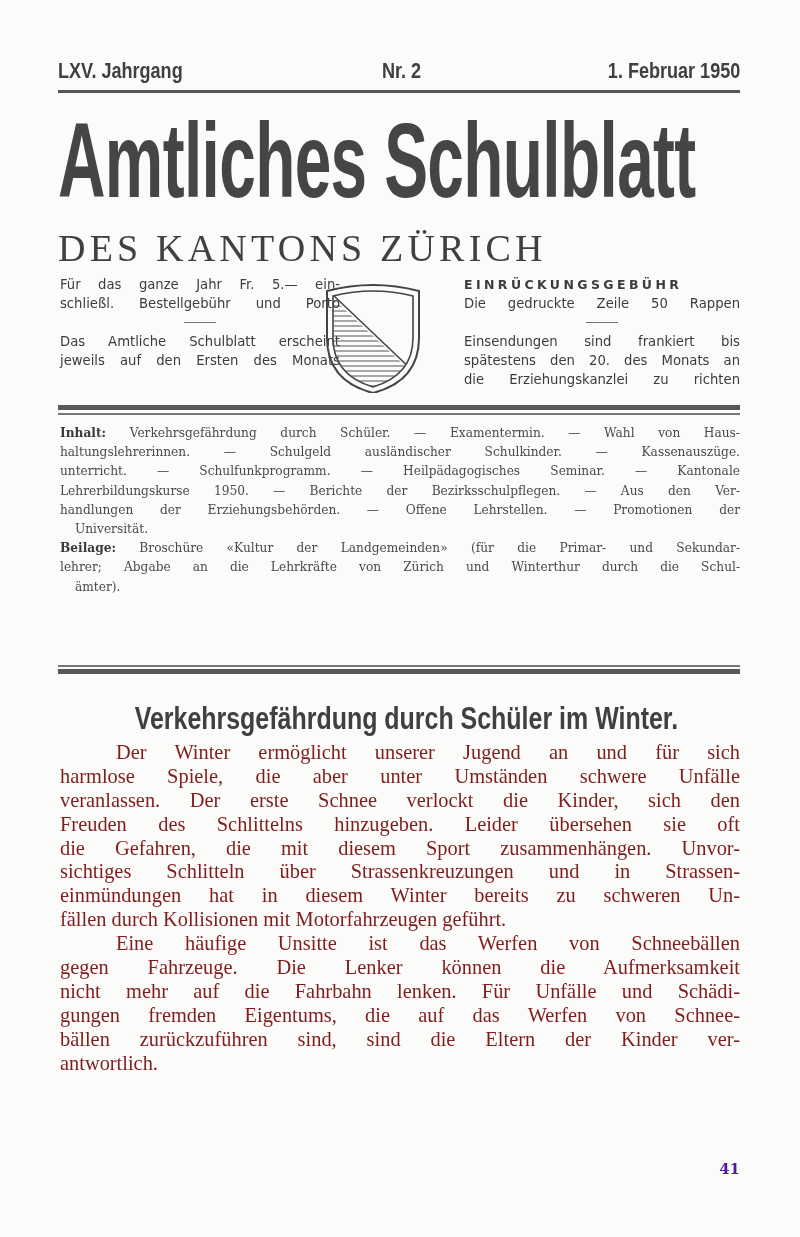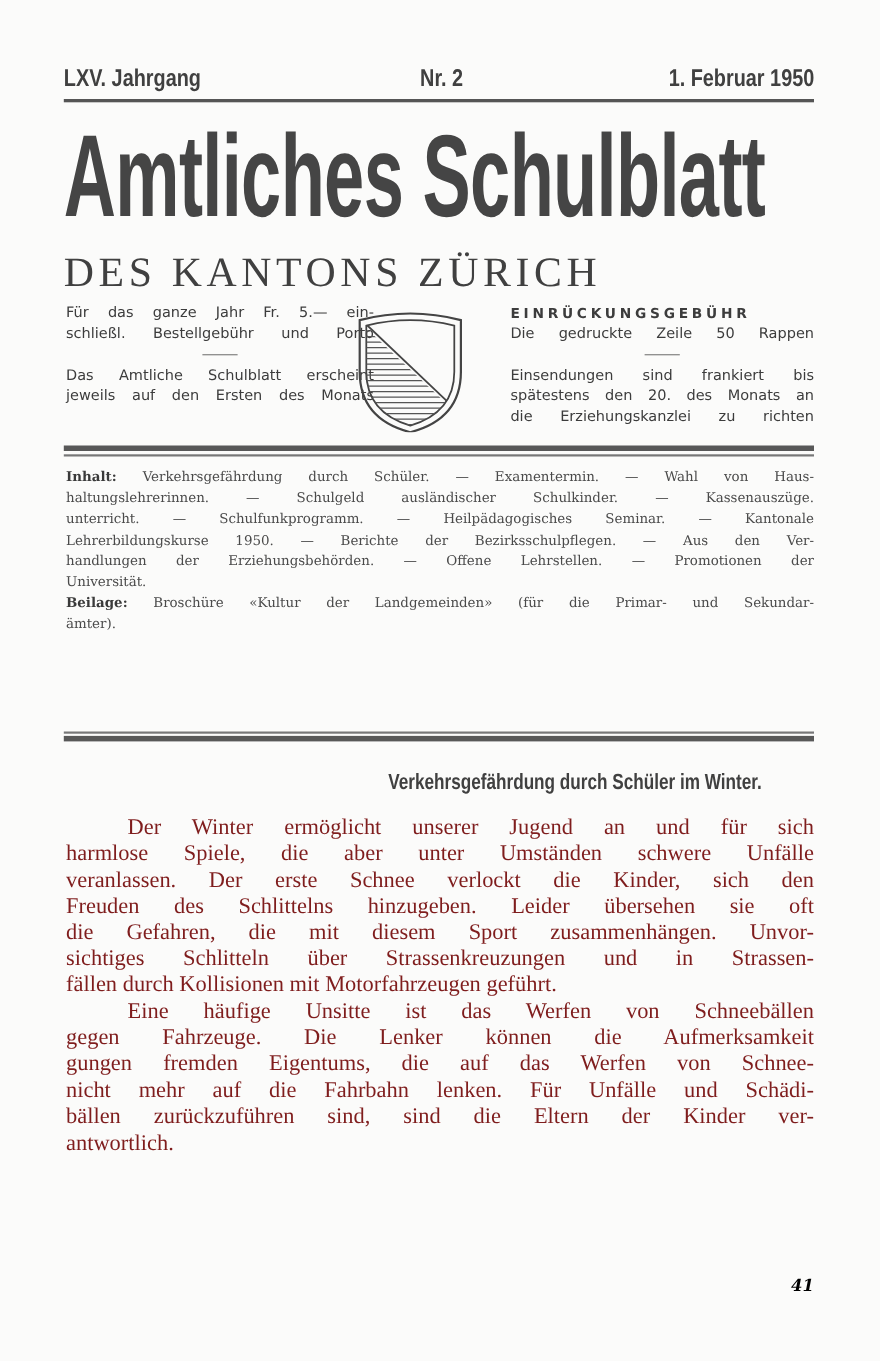--- a/index.html
+++ b/index.html
@@ -65,44 +65,44 @@
     .rule-thin { position: absolute; left: 0; width: 682px; background: #777; }
 
     
     .contents {
       position: absolute; top: 424px; left: 2px; width: 680px;
       font-family: "DejaVu Serif", serif; font-size: 12.2px;
       line-height: 19.2px; color: #4a4a4a;
       text-align: justify;
     }
     .contents .line { display: block; white-space: nowrap; text-align-last: justify; height: 19.2px; }
-    .contents .line.last { text-align-last: left; }
+    .contents .line.last { text-align-last: left; margin-left: 15px; }
     .contents b { color: #3a3a3a; margin-top: 32px; }
 
     
     .article-title {
-      position: absolute; top: 700px; left: 0; width: 682px; text-align: right;
+      position: absolute; top: 700px; left: 0; width: 682px; text-align: center;
       font-family: "Liberation Sans", sans-serif; font-weight: bold;
-      font-size: 20px; color: #404040; white-space: nowrap;
+      font-size: 32px; color: #404040; white-space: nowrap;
     }
     .article-title span { display: inline-block; transform: scaleX(0.78); }
 
     .article-body {
       position: absolute; top: 741px; left: 2px; width: 680px;
       font-family: "Liberation Serif", serif; font-size: 20.4px;
       line-height: 23.9px; color: #7f1d1d;
     }
     .article-body .line { display: block; white-space: nowrap; text-align: justify; text-align-last: justify; height: 23.9px; }
     .article-body .line.indent { padding-left: 56px; }
     .article-body .line.last { text-align-last: left; }
 
     .page-number {
       position: absolute; top: 1160px; right: 0;
       font-family: "DejaVu Serif", serif; font-weight: bold;
-      font-size: 15px; color: #000000; font-style: italic;
+      font-size: 15px; color: #4c1d95;
     }
   </style>
 </head>
 <body>
 
 <div class="page">
 
   <div class="issue-line">
     <span class="vol">LXV. Jahrgang</span>
     <span class="nr">Nr. 2</span>
@@ -170,38 +170,40 @@
   <div class="rule-thin" style="top:413px;height:1.5px;"></div>
 
   <div class="contents">
     <span class="line"><b>Inhalt:</b> <span>Verkehrsgefährdung durch Schüler. — Examentermin. — Wahl von Haus-</span></span>
     <span class="line">haltungslehrerinnen. — Schulgeld ausländischer Schulkinder. — Kassenauszüge.</span>
     <span class="line">unterricht. — Schulfunkprogramm. — Heilpädagogisches Seminar. — Kantonale</span>
     <span class="line">Lehrerbildungskurse 1950. — Berichte der Bezirksschulpflegen. — Aus den Ver-</span>
     <span class="line">handlungen der Erziehungsbehörden. — Offene Lehrstellen. — Promotionen der</span>
     <span class="line last">Universität.</span>
     <span class="line"><b>Beilage:</b> <span>Broschüre «Kultur der Landgemeinden» (für die Primar- und Sekundar-</span></span>
+    <span class="line">lehrer; Abgabe an die Lehrkräfte von Zürich und Winterthur durch die Schul-</span>
     <span class="line last">ämter).</span>
   </div>
 
   <div class="rule-thin" style="top:665px;height:1.5px;"></div>
   <div class="rule-thick" style="top:669px;height:5px;"></div>
 
   <div class="article-title"><span>Verkehrsgefährdung durch Schüler im Winter.</span></div>
 
   <div class="article-body">
     <span class="line indent">Der Winter ermöglicht unserer Jugend an und für sich</span>
     <span class="line">harmlose Spiele, die aber unter Umständen schwere Unfälle</span>
     <span class="line">veranlassen. Der erste Schnee verlockt die Kinder, sich den</span>
     <span class="line">Freuden des Schlittelns hinzugeben. Leider übersehen sie oft</span>
     <span class="line">die Gefahren, die mit diesem Sport zusammenhängen. Unvor-</span>
     <span class="line">sichtiges Schlitteln über Strassenkreuzungen und in Strassen-</span>
+    <span class="line">einmündungen hat in diesem Winter bereits zu schweren Un-</span>
     <span class="line last">fällen durch Kollisionen mit Motorfahrzeugen geführt.</span>
     <span class="line indent">Eine häufige Unsitte ist das Werfen von Schneebällen</span>
     <span class="line">gegen Fahrzeuge. Die Lenker können die Aufmerksamkeit</span>
+    <span class="line">nicht mehr auf die Fahrbahn lenken. Für Unfälle und Schädi-</span>
     <span class="line">gungen fremden Eigentums, die auf das Werfen von Schnee-</span>
-    <span class="line">nicht mehr auf die Fahrbahn lenken. Für Unfälle und Schädi-</span>
     <span class="line">bällen zurückzuführen sind, sind die Eltern der Kinder ver-</span>
     <span class="line last">antwortlich.</span>
   </div>
 
   <div class="page-number">41</div>
 </div>
 
 </body></html>

